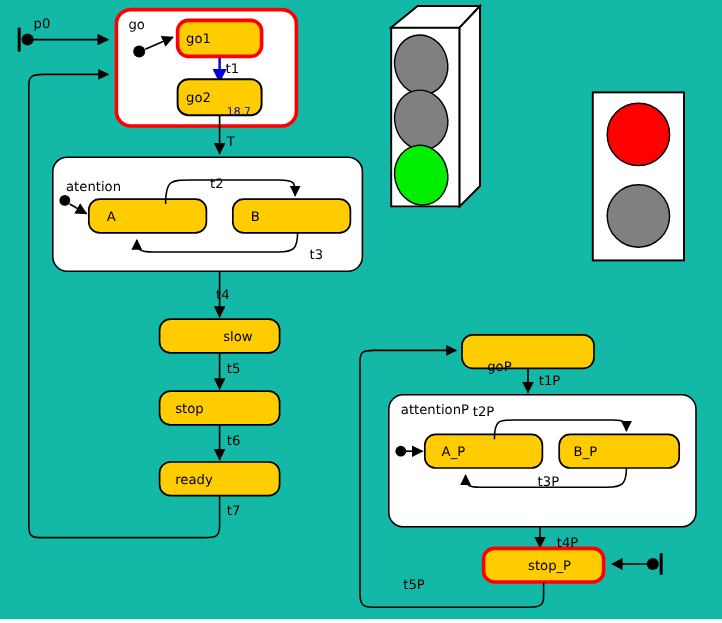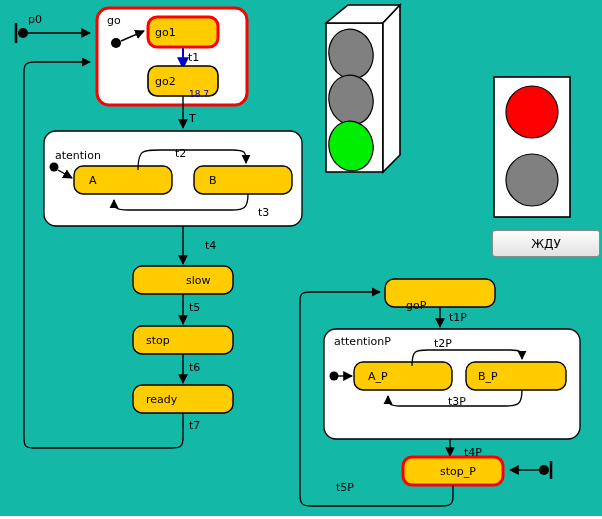--- a/index.html
+++ b/index.html
@@ -193,36 +193,35 @@
   <span class="lbl blue" style="left:189px;top:62px;margin-top:28px;">18.7</span>
 
   <span class="lbl" style="left:189px;top:113px;">T</span>
 
   <span class="lbl" style="left:55px;top:138px;margin-top:12px;">atention</span>
   <span class="statelbl" style="left:89px;top:175px;">A</span>
   <span class="statelbl" style="left:209px;top:175px;">B</span>
   <span class="lbl" style="left:175px;top:148px;">t2</span>
   <span class="lbl" style="left:258px;top:207px;">t3</span>
 
-  <span class="lbl" style="left:205px;top:240px;text-align:right;">t4</span>
+  <span class="lbl" style="left:180px;top:240px;text-align:right;">t4</span>
   <span class="statelbl" style="left:146px;top:275px;margin-left:40px;">slow</span>
   <span class="lbl" style="left:189px;top:302px;">t5</span>
   <span class="statelbl" style="left:146px;top:335px;">stop</span>
   <span class="lbl" style="left:189px;top:362px;">t6</span>
   <span class="statelbl" style="left:146px;top:394px;">ready</span>
   <span class="lbl" style="left:189px;top:420px;">t7</span>
 
   <span class="statelbl" style="left:406px;top:300px;">goP</span>
   <span class="lbl" style="left:449px;top:312px;">t1P</span>
 
   <span class="lbl" style="left:334px;top:336px;">attentionP</span>
   <span class="statelbl" style="left:368px;top:371px;">A_P</span>
   <span class="statelbl" style="left:478px;top:371px;">B_P</span>
-  <span class="lbl" style="left:434px;top:338px;">t2P</span>
+  <span class="lbl" style="left:394px;top:338px;">t2P</span>
   <span class="lbl" style="left:448px;top:396px;">t3P</span>
 
   <span class="lbl" style="left:464px;top:447px;">t4P</span>
   <span class="statelbl" style="left:415px;top:466px;margin-left:25px;">stop_P</span>
   <span class="lbl" style="left:336px;top:482px;">t5P</span>
 
-  <div id="pedbtn">ЖДУ</div>
 
 </div>
 
 </body></html>

